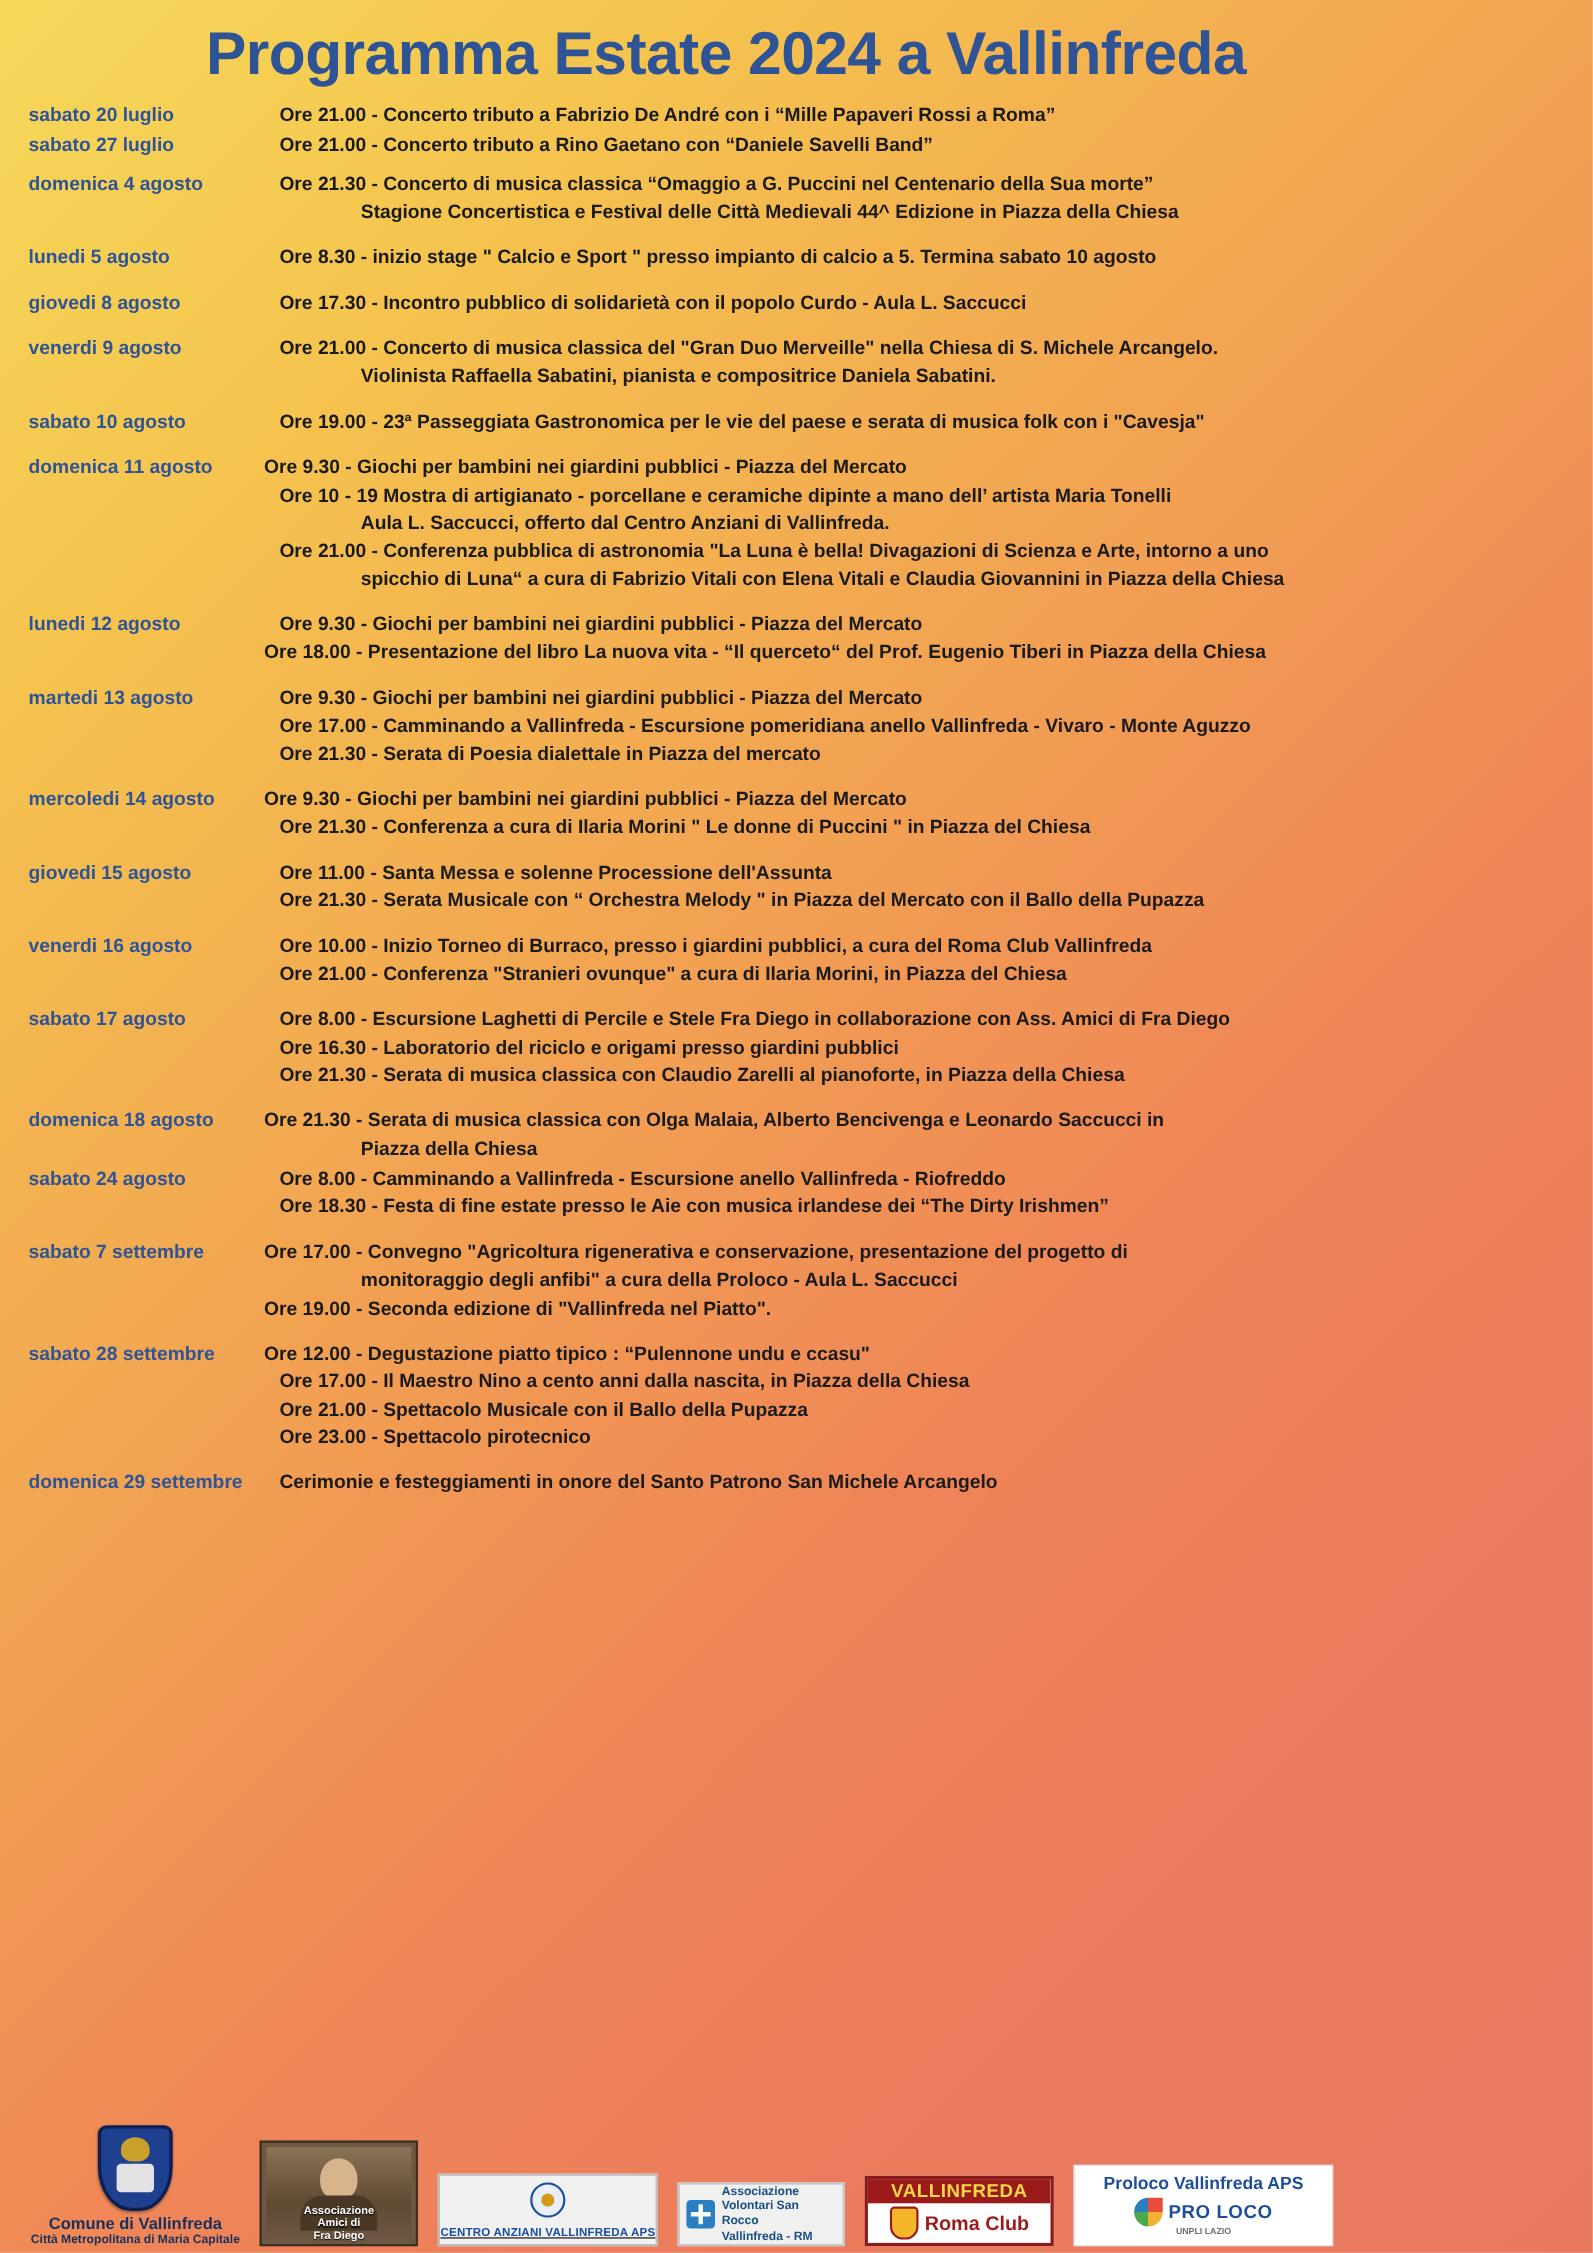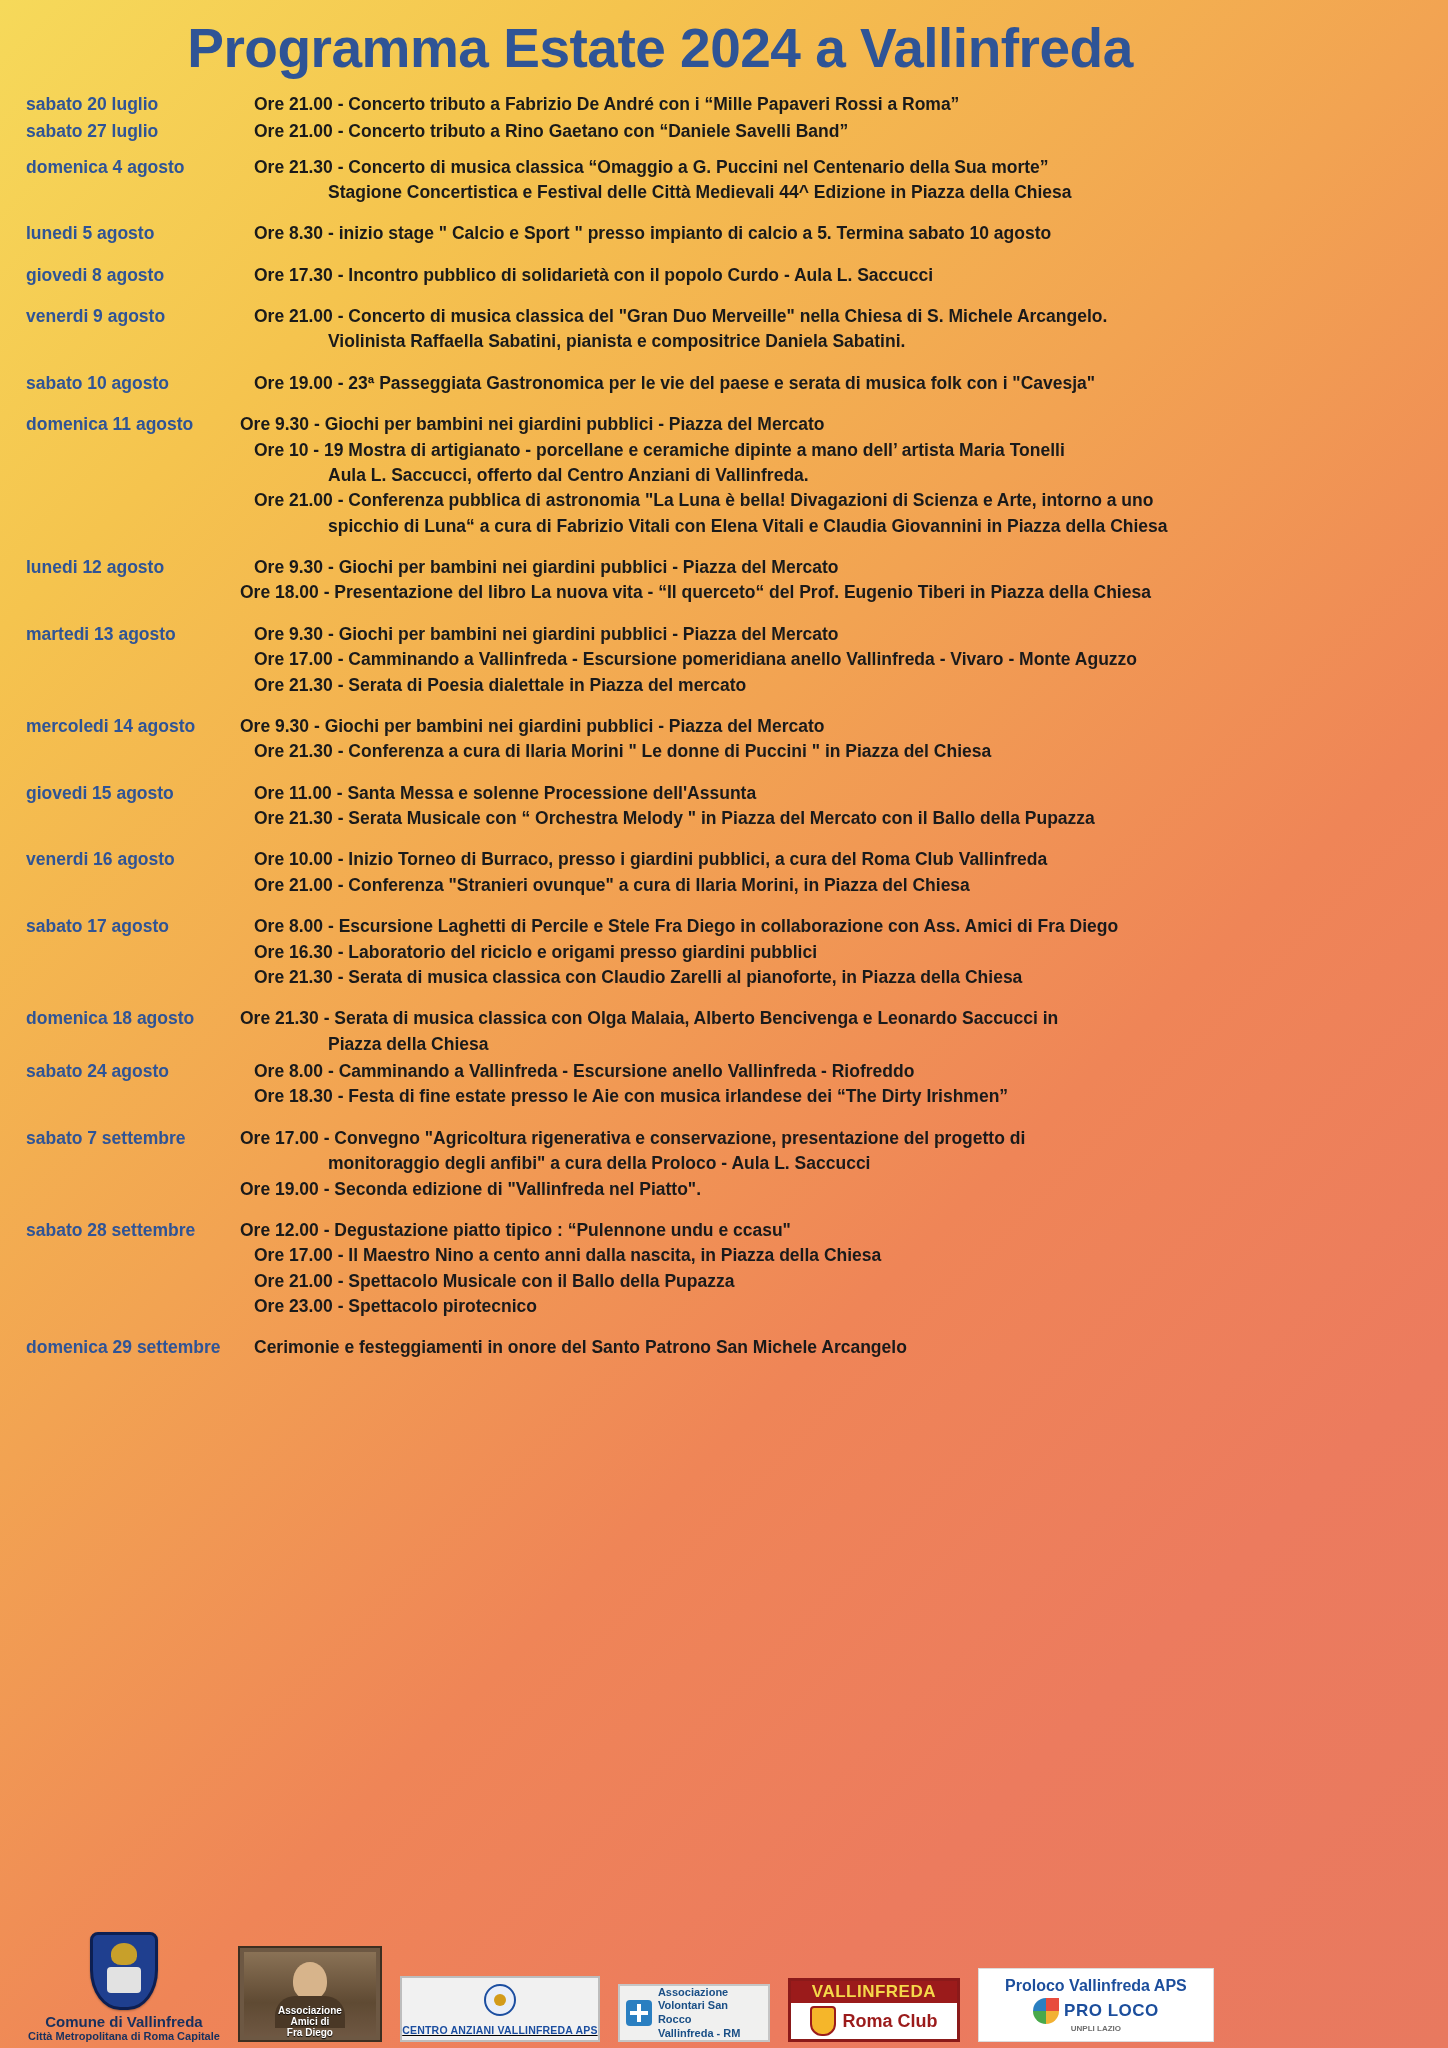--- a/index.html
+++ b/index.html
@@ -470,21 +470,21 @@
           <div class="line indent1">Cerimonie e festeggiamenti in onore del Santo Patrono San Michele Arcangelo</div>
         </div>
       </div>
     </div>
 
   <div class="footer">
 
     <div class="logo-block">
       <div class="crest"></div>
       <div class="comune-text">Comune di  Vallinfreda</div>
-      <div class="comune-sub">Città Metropolitana di Roma Capitale</div>
+      <div class="comune-sub">Città Metropolitana di Maria Capitale</div>
     </div>
 
     <div class="logo-block">
       <div class="fradiego">
         <div class="photo"></div>
         <div class="head"></div>
         <div class="cap"></div>
         <div class="cappt">
           <div>Associazione</div>
           <div>Amici di</div>

